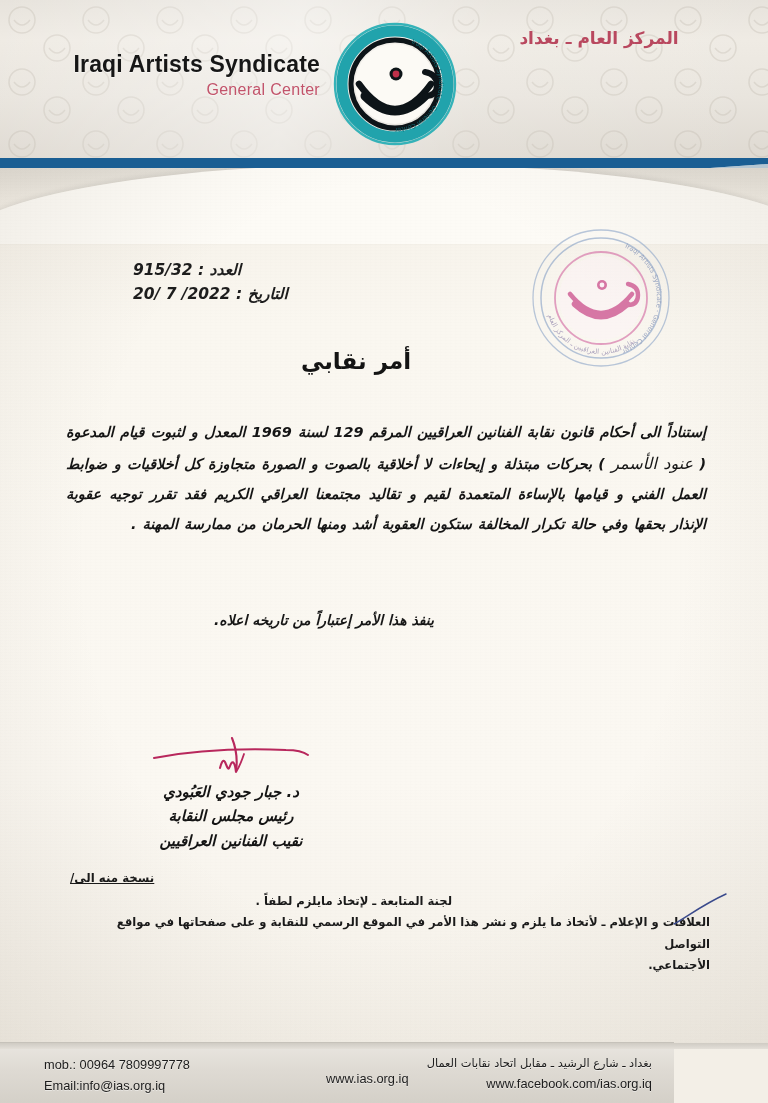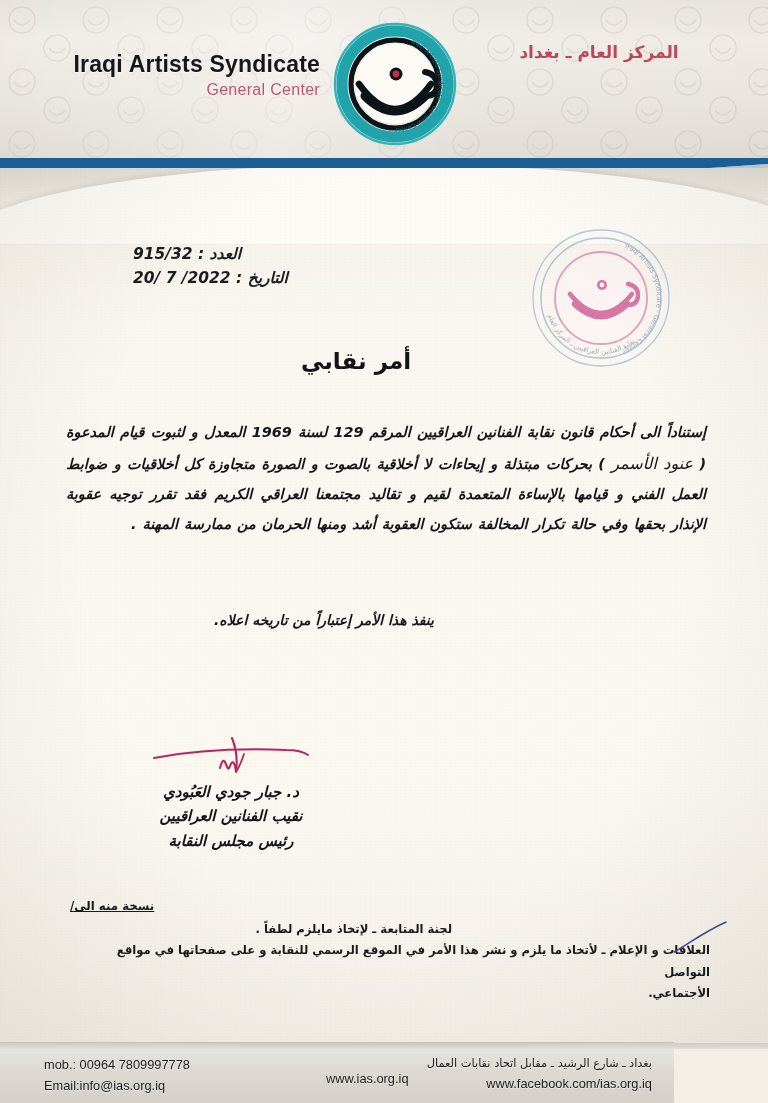--- a/index.html
+++ b/index.html
@@ -91,21 +91,21 @@
     color: #131313;
     line-height: 1.18;
     letter-spacing: -1px;
     text-shadow: 0 1px 0 rgba(255,255,255,.5);
   }
   .brand-ar-sub {
     font-family: "DejaVu Sans", sans-serif;
     font-size: 17px;
     font-weight: bold;
     color: #b9485f;
-    margin-top: 16px;
+    margin-top: 2px;
   }
 
   
   .blue-band {
     position: absolute;
     top: 158px; left: 0;
     width: 768px;
     height: 50px;
     overflow: hidden;
   }
@@ -141,21 +141,21 @@
   .paper-vignette {
     position: absolute;
     inset: 0;
     background: radial-gradient(ellipse at 50% 45%, rgba(0,0,0,0) 55%, rgba(120,105,85,.11) 100%);
     pointer-events: none;
   }
 
   
   .meta {
     position: absolute;
-    top: 242px;
+    top: 258px;
     left: 133px;
     width: 270px;
     direction: rtl;
     text-align: left;
     font-family: "DejaVu Sans", sans-serif;
     font-size: 15.5px;
     font-weight: bold;
     font-style: italic;
     color: #1d1d1d;
     line-height: 1.55;
@@ -252,21 +252,20 @@
     top: 868px;
     left: 70px;
     width: 640px;
     direction: rtl;
     text-align: right;
     font-family: "DejaVu Sans", sans-serif;
     font-size: 11.6px;
     font-weight: bold;
     color: #1a1a1a;
     line-height: 1.85;
-    margin-top: 28px;
   }
   .cc-title {
     text-align: left;
     text-decoration: underline;
     font-size: 11.8px;
     margin-bottom: 1px;
   }
   .cc-item { text-align: right; }
   .cc-item.indent-1 { padding-right: 258px; }
   .cc-swoosh {
@@ -438,22 +437,22 @@
 
   <div class="signature-block">
     <div class="sig-mark">
       <svg width="190" height="42" viewBox="0 0 190 42" xmlns="http://www.w3.org/2000/svg">
         <path d="M18 22 C60 14 100 12 150 14 C162 14 168 16 172 19" fill="none" stroke="#b8275c" stroke-width="2" stroke-linecap="round"></path>
         <path d="M96 2 C100 12 102 22 100 36 C99 28 97 22 94 30 C92 36 91 30 89 26 C87 22 85 28 84 32" fill="none" stroke="#b8275c" stroke-width="2.1" stroke-linecap="round"></path>
         <path d="M100 36 C104 30 106 24 108 18" fill="none" stroke="#b8275c" stroke-width="1.8" stroke-linecap="round"></path>
       </svg>
     </div>
     <div class="sig-line">د. جبار جودي العَبُودي</div>
+    <div class="sig-line">رئيس مجلس النقابة</div>
     <div class="sig-line">نقيب الفنانين العراقيين</div>
-    <div class="sig-line">رئيس مجلس النقابة</div>
   </div>
 
   <div class="cc-block">
     <div class="cc-title">نسخة منه الى/</div>
     <div class="cc-item indent-1">لجنة المتابعة ـ لإتخاذ مايلزم لطفاً .</div>
     <div class="cc-item">العلاقات و الإعلام ـ لأتخاذ ما يلزم و نشر هذا الأمر في الموقع الرسمي للنقابة و على صفحاتها في مواقع التواصل</div>
     <div class="cc-item">الأجتماعي.</div>
     <div class="cc-swoosh">
       <svg width="60" height="40" viewBox="0 0 60 40" xmlns="http://www.w3.org/2000/svg">
         <path d="M2 34 C16 26 32 14 54 4" fill="none" stroke="#3a4a8c" stroke-width="1.5" stroke-linecap="round"></path>

